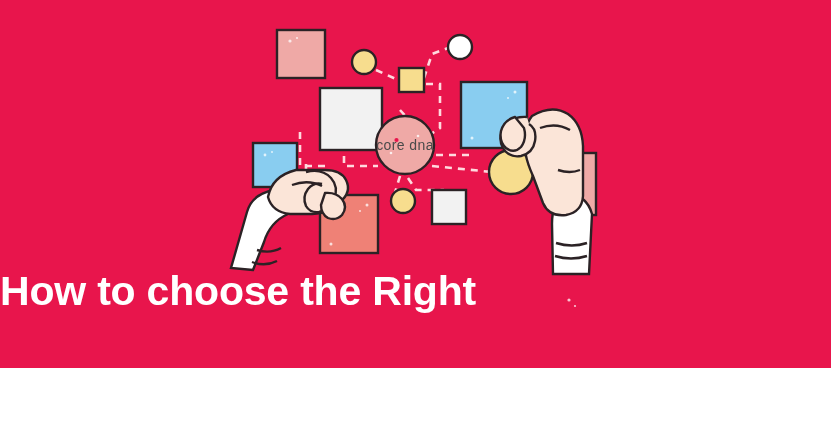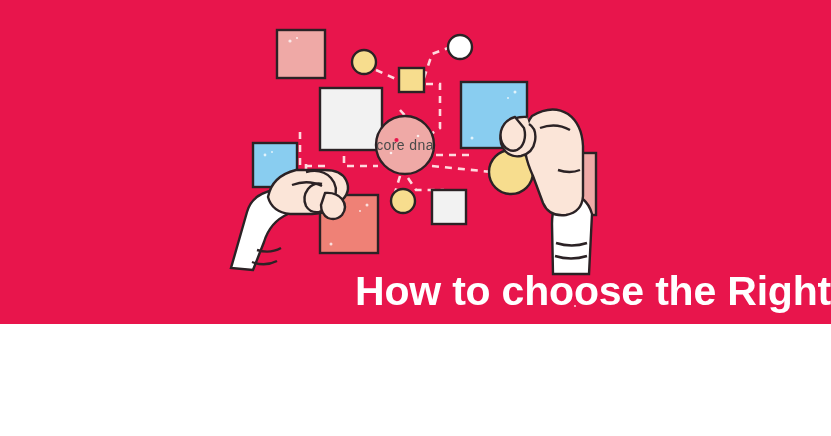--- a/index.html
+++ b/index.html
@@ -3,38 +3,38 @@
 <meta charset="utf-8">
 <style>
   html, body {
     margin: 0;
     padding: 0;
     background: #ffffff;
   }
   #banner {
     position: relative;
     width: 831px;
-    height: 324px;
+    height: 368px;
     overflow: hidden;
     background: #e8154c;
     font-family: "Liberation Sans", sans-serif;
   }
   #illustration {
     position: absolute;
     left: 0;
     top: 0;
     width: 831px;
     height: 436px;
   }
   #headline {
     position: absolute;
     left: 0;
     top: 262px;
     width: 831px;
-    text-align: right;
+    text-align: left;
     color: #ffffff;
     font-family: "Liberation Sans", sans-serif;
     font-weight: bold;
     font-size: 41px;
     line-height: 58px;
     letter-spacing: -0.2px;
   }
   #headline .hl-line {
     display: block;
     white-space: nowrap;

